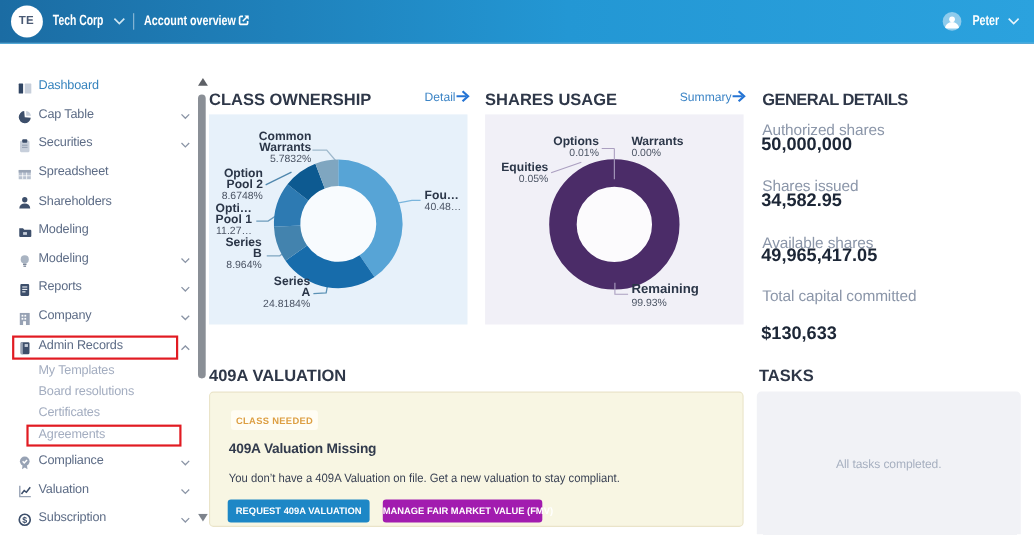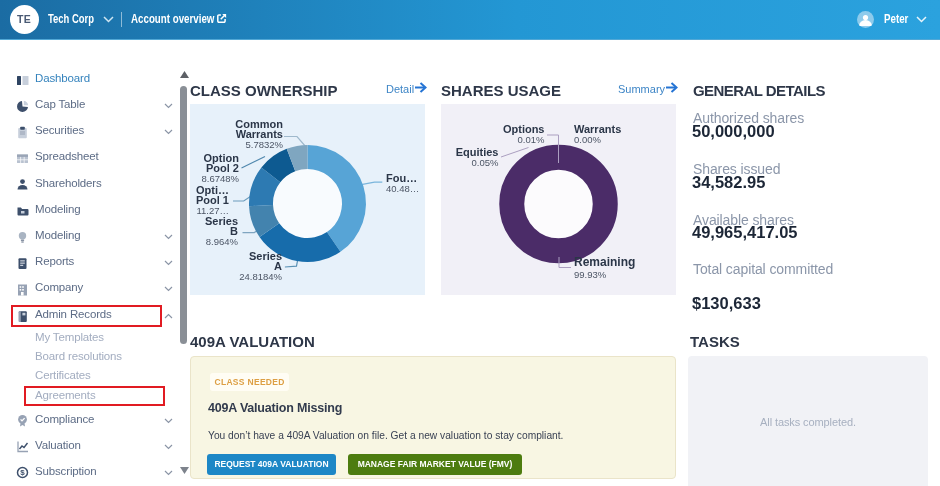--- a/index.html
+++ b/index.html
@@ -48,21 +48,21 @@
 .gdl { position:absolute; left:693px; font-size:14px; color:#8b96a9; white-space:nowrap; letter-spacing:-0.1px;}
 .gdv { position:absolute; left:692px; font-size:16.5px; font-weight:bold; color:#1c2636; white-space:nowrap;}
 
 
 #ybox { position:absolute; left:190px; top:356px; width:486px; height:123px; background:#f8f6e3; border:1px solid #eae4c9; border-radius:4px;}
 #tag { position:absolute; left:210px; top:372.5px; height:18.5px; padding:0 4.5px; background:#fffdf4; border-radius:3px; color:#dd9f43; font-size:8.5px; font-weight:bold; letter-spacing:0.3px; line-height:19px;}
 #vmiss { position:absolute; left:208px; top:401px; font-size:12.5px; font-weight:bold; color:#323b4d; letter-spacing:-0.2px;}
 #vbody { position:absolute; left:208px; top:429px; font-size:11px; color:#3a4254; transform:scaleX(0.93); transform-origin:left; white-space:nowrap;}
 .btn { position:absolute; top:454px; height:21px; border-radius:3px; color:#fff; font-size:8.5px; font-weight:bold; letter-spacing:0; text-align:center; line-height:21px; white-space:nowrap;}
 #btn1 { left:207px; width:129px; background:#1d87c6; }
-#btn2 { left:348px; width:174px; background:#4d7c0f; }
+#btn2 { left:348px; width:145px; background:#a21caf; }
 
 
 #tbox { position:absolute; left:688px; top:356px; width:240px; height:130px; background:#f1f2f6; border-radius:4px 4px 0 0;}
 #tdone { position:absolute; left:688px; top:416px; width:240px; text-align:center; font-size:11px; color:#a7b0c0; letter-spacing:-0.1px;}
 </style>
 </head>
 <body>
 <div id="page">
 
 <div id="topbar">

